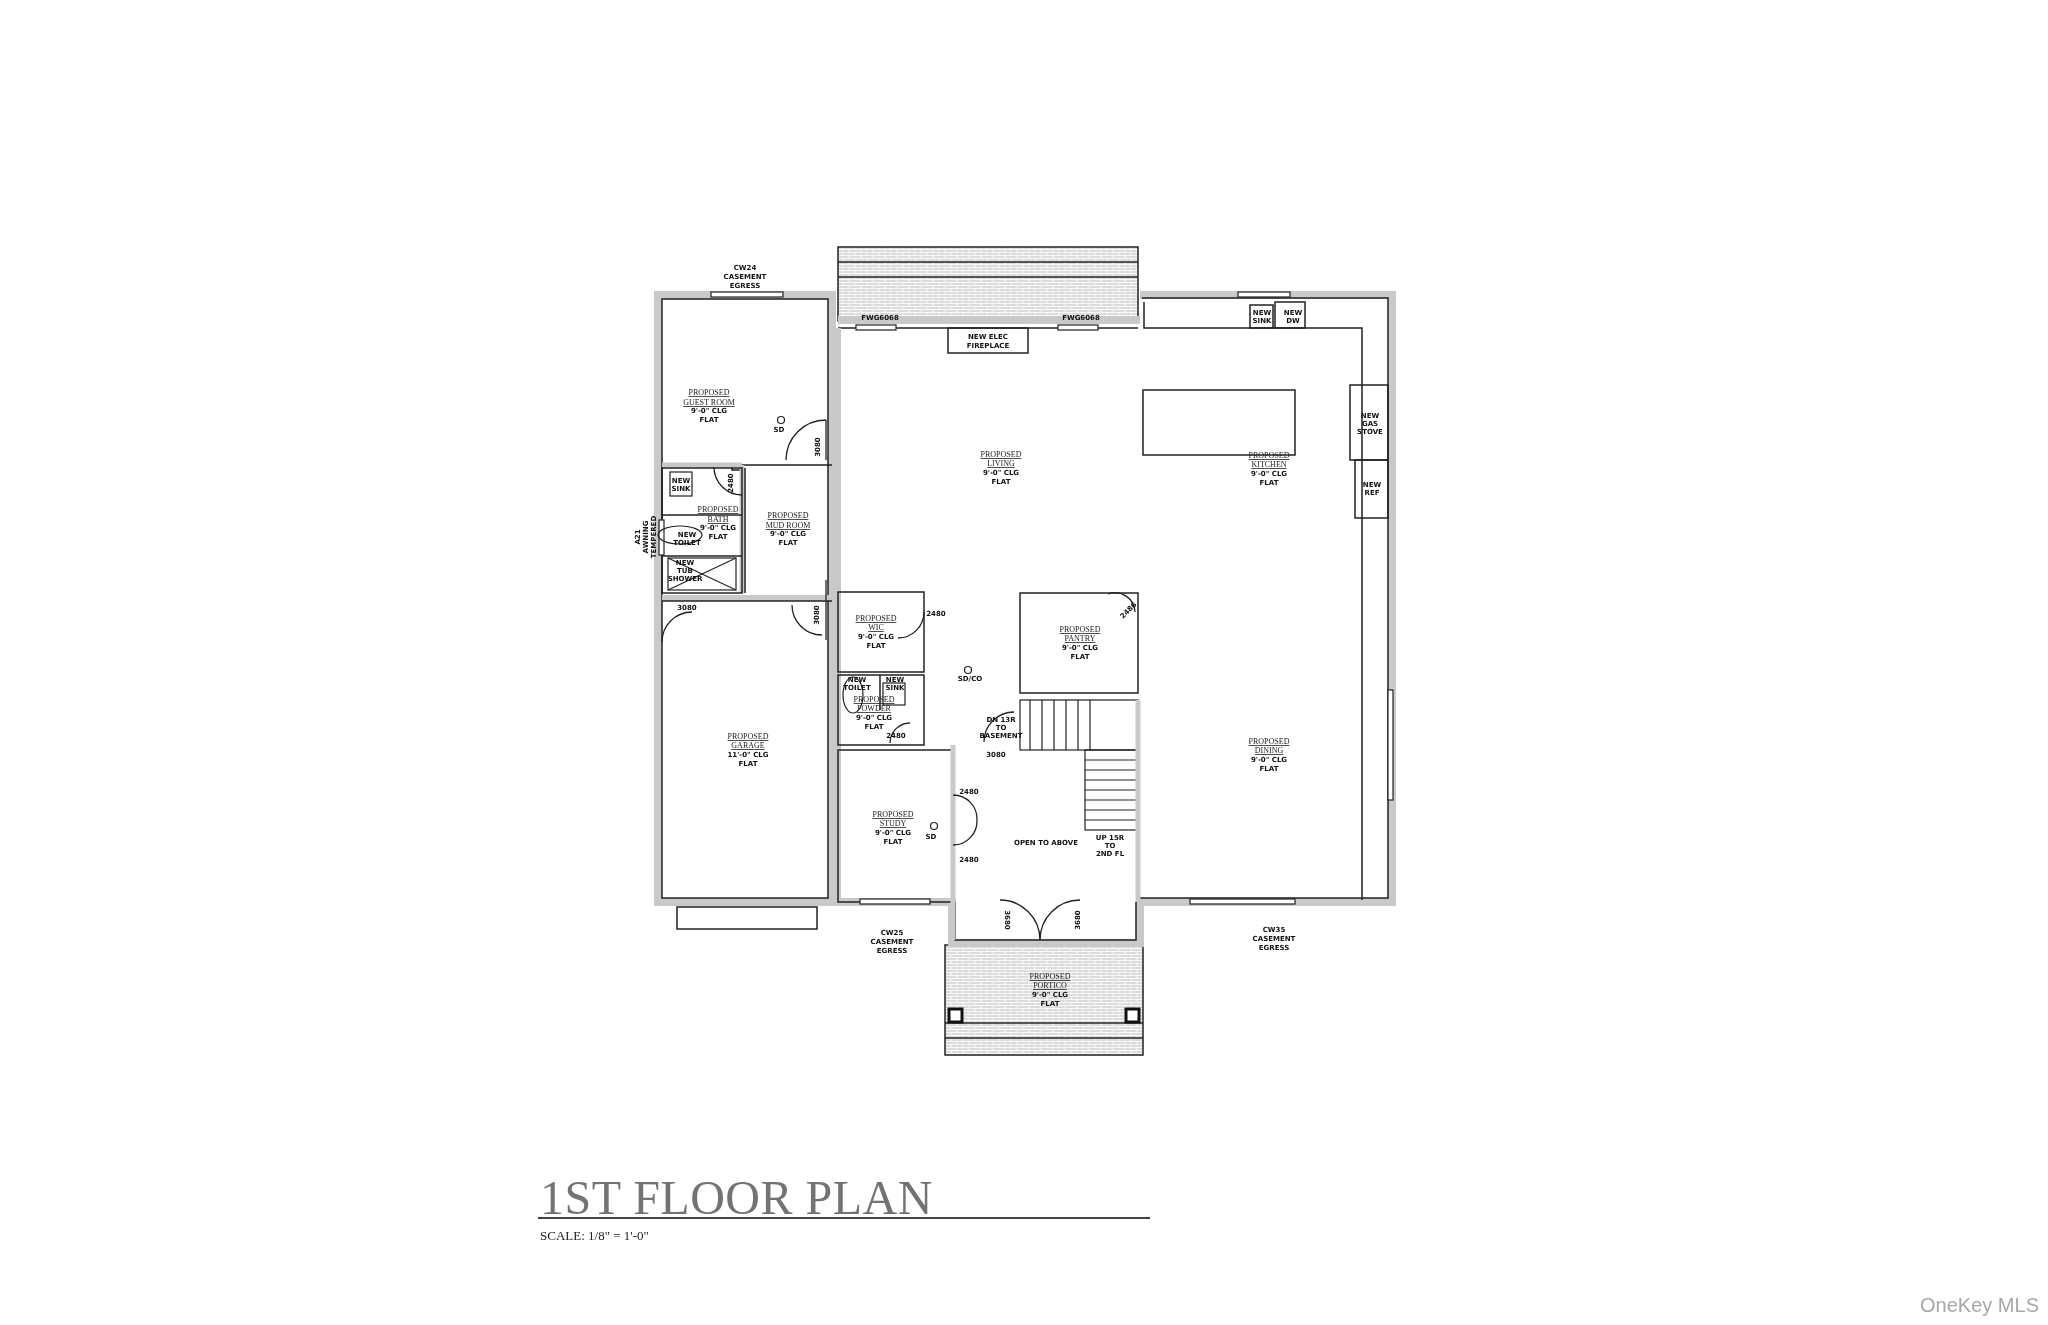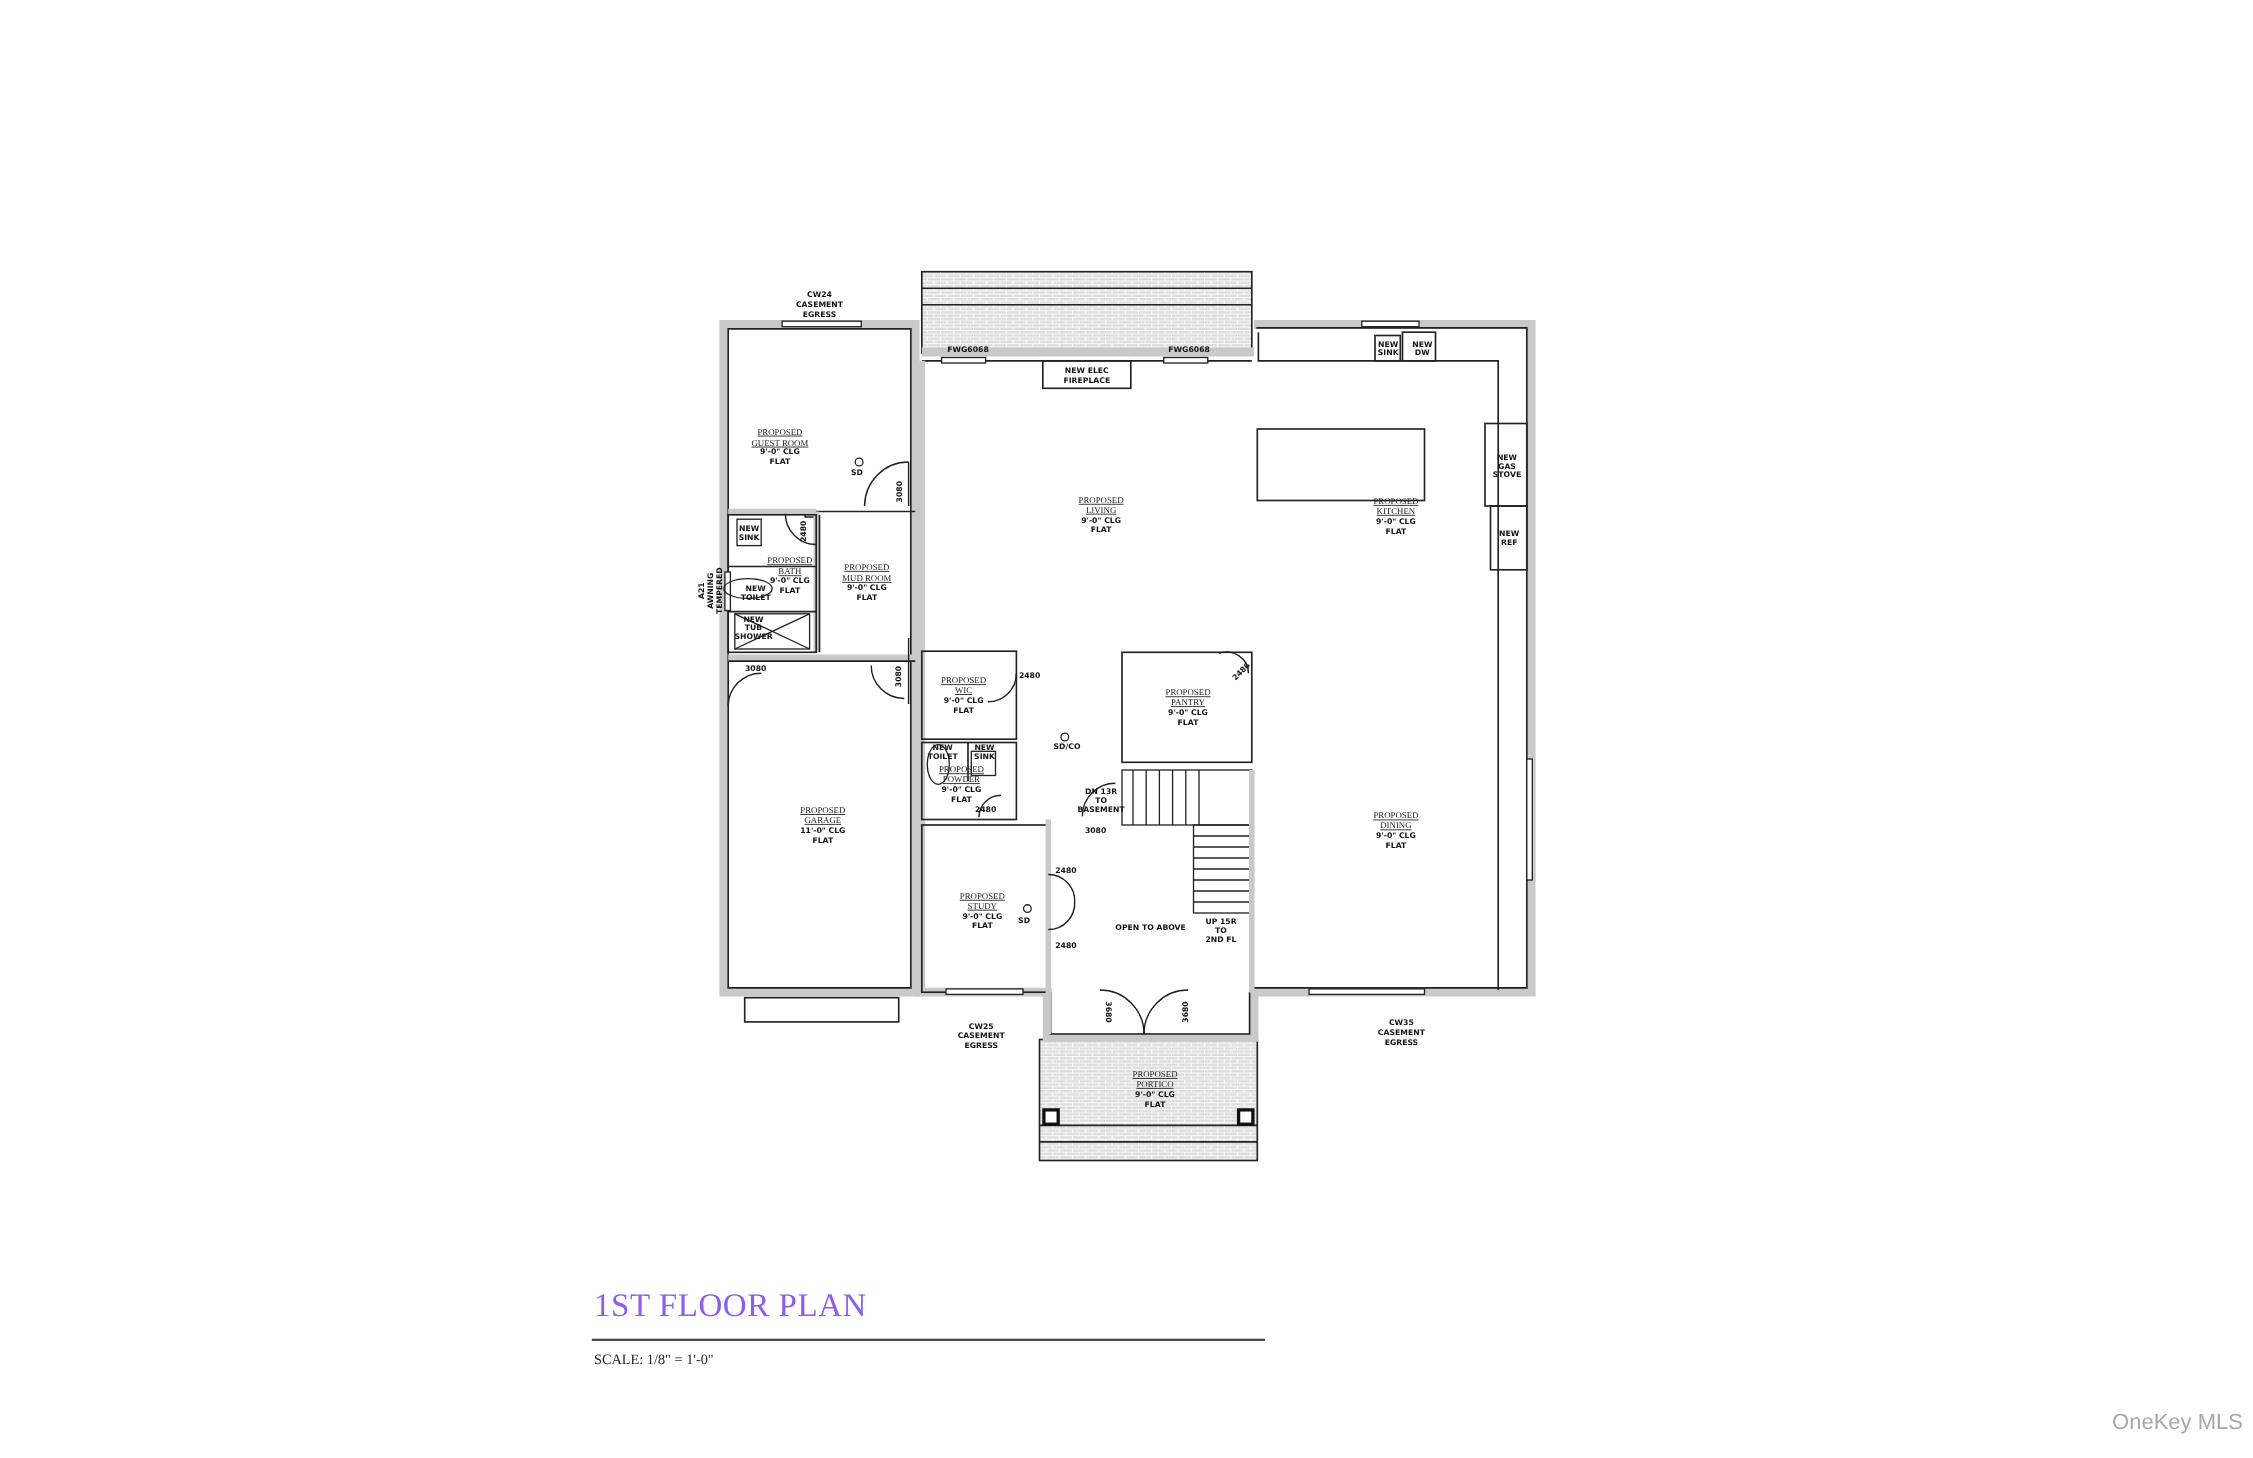--- a/index.html
+++ b/index.html
@@ -1,23 +1,23 @@
 <!DOCTYPE html>
 <html><head>
 <meta charset="utf-8">
 <style>
   html,body{margin:0;padding:0;background:#fff;}
   body{width:2048px;height:1325px;position:relative;overflow:hidden;font-family:"DejaVu Sans",sans-serif;}
   #plan{position:absolute;left:0;top:0;width:2048px;height:1325px;}
   .lbl{font-family:"DejaVu Sans",sans-serif;font-weight:bold;font-size:7px;fill:#111;text-anchor:middle;}
   .rl{font-family:"Liberation Serif",serif;font-size:8px;fill:#222;text-anchor:middle;text-decoration:underline;}
-  .title{position:absolute;left:540px;top:1170px;font-family:"Liberation Serif",serif;font-size:30px;color:#8b5cf6;letter-spacing:0.5px;}
+  .title{position:absolute;left:540px;top:1170px;font-family:"Liberation Serif",serif;font-size:48px;color:#737373;letter-spacing:0.5px;}
   .rule{position:absolute;left:538px;top:1217px;width:612px;height:2px;background:#444;}
   .scale{position:absolute;left:540px;top:1228px;font-family:"Liberation Serif",serif;font-size:13px;color:#222;}
-  .wm{position:absolute;right:9px;bottom:20px;font-family:"Liberation Sans",sans-serif;font-size:20px;color:#a7a7a7;}
+  .wm{position:absolute;right:9px;bottom:8px;font-family:"Liberation Sans",sans-serif;font-size:20px;color:#a7a7a7;}
 </style>
 </head>
 <body>
 
 <svg id="plan" viewBox="0 0 2048 1325" xmlns="http://www.w3.org/2000/svg">
   <defs>
     <pattern id="brick" width="12" height="6" patternUnits="userSpaceOnUse">
       <rect width="12" height="6" fill="#dcdcdc"></rect>
       <path d="M0 0.5H12 M0 3.5H12 M3 0.5V3.5 M9 3.5V6" stroke="#fff" stroke-width="0.8"></path>
     </pattern>

